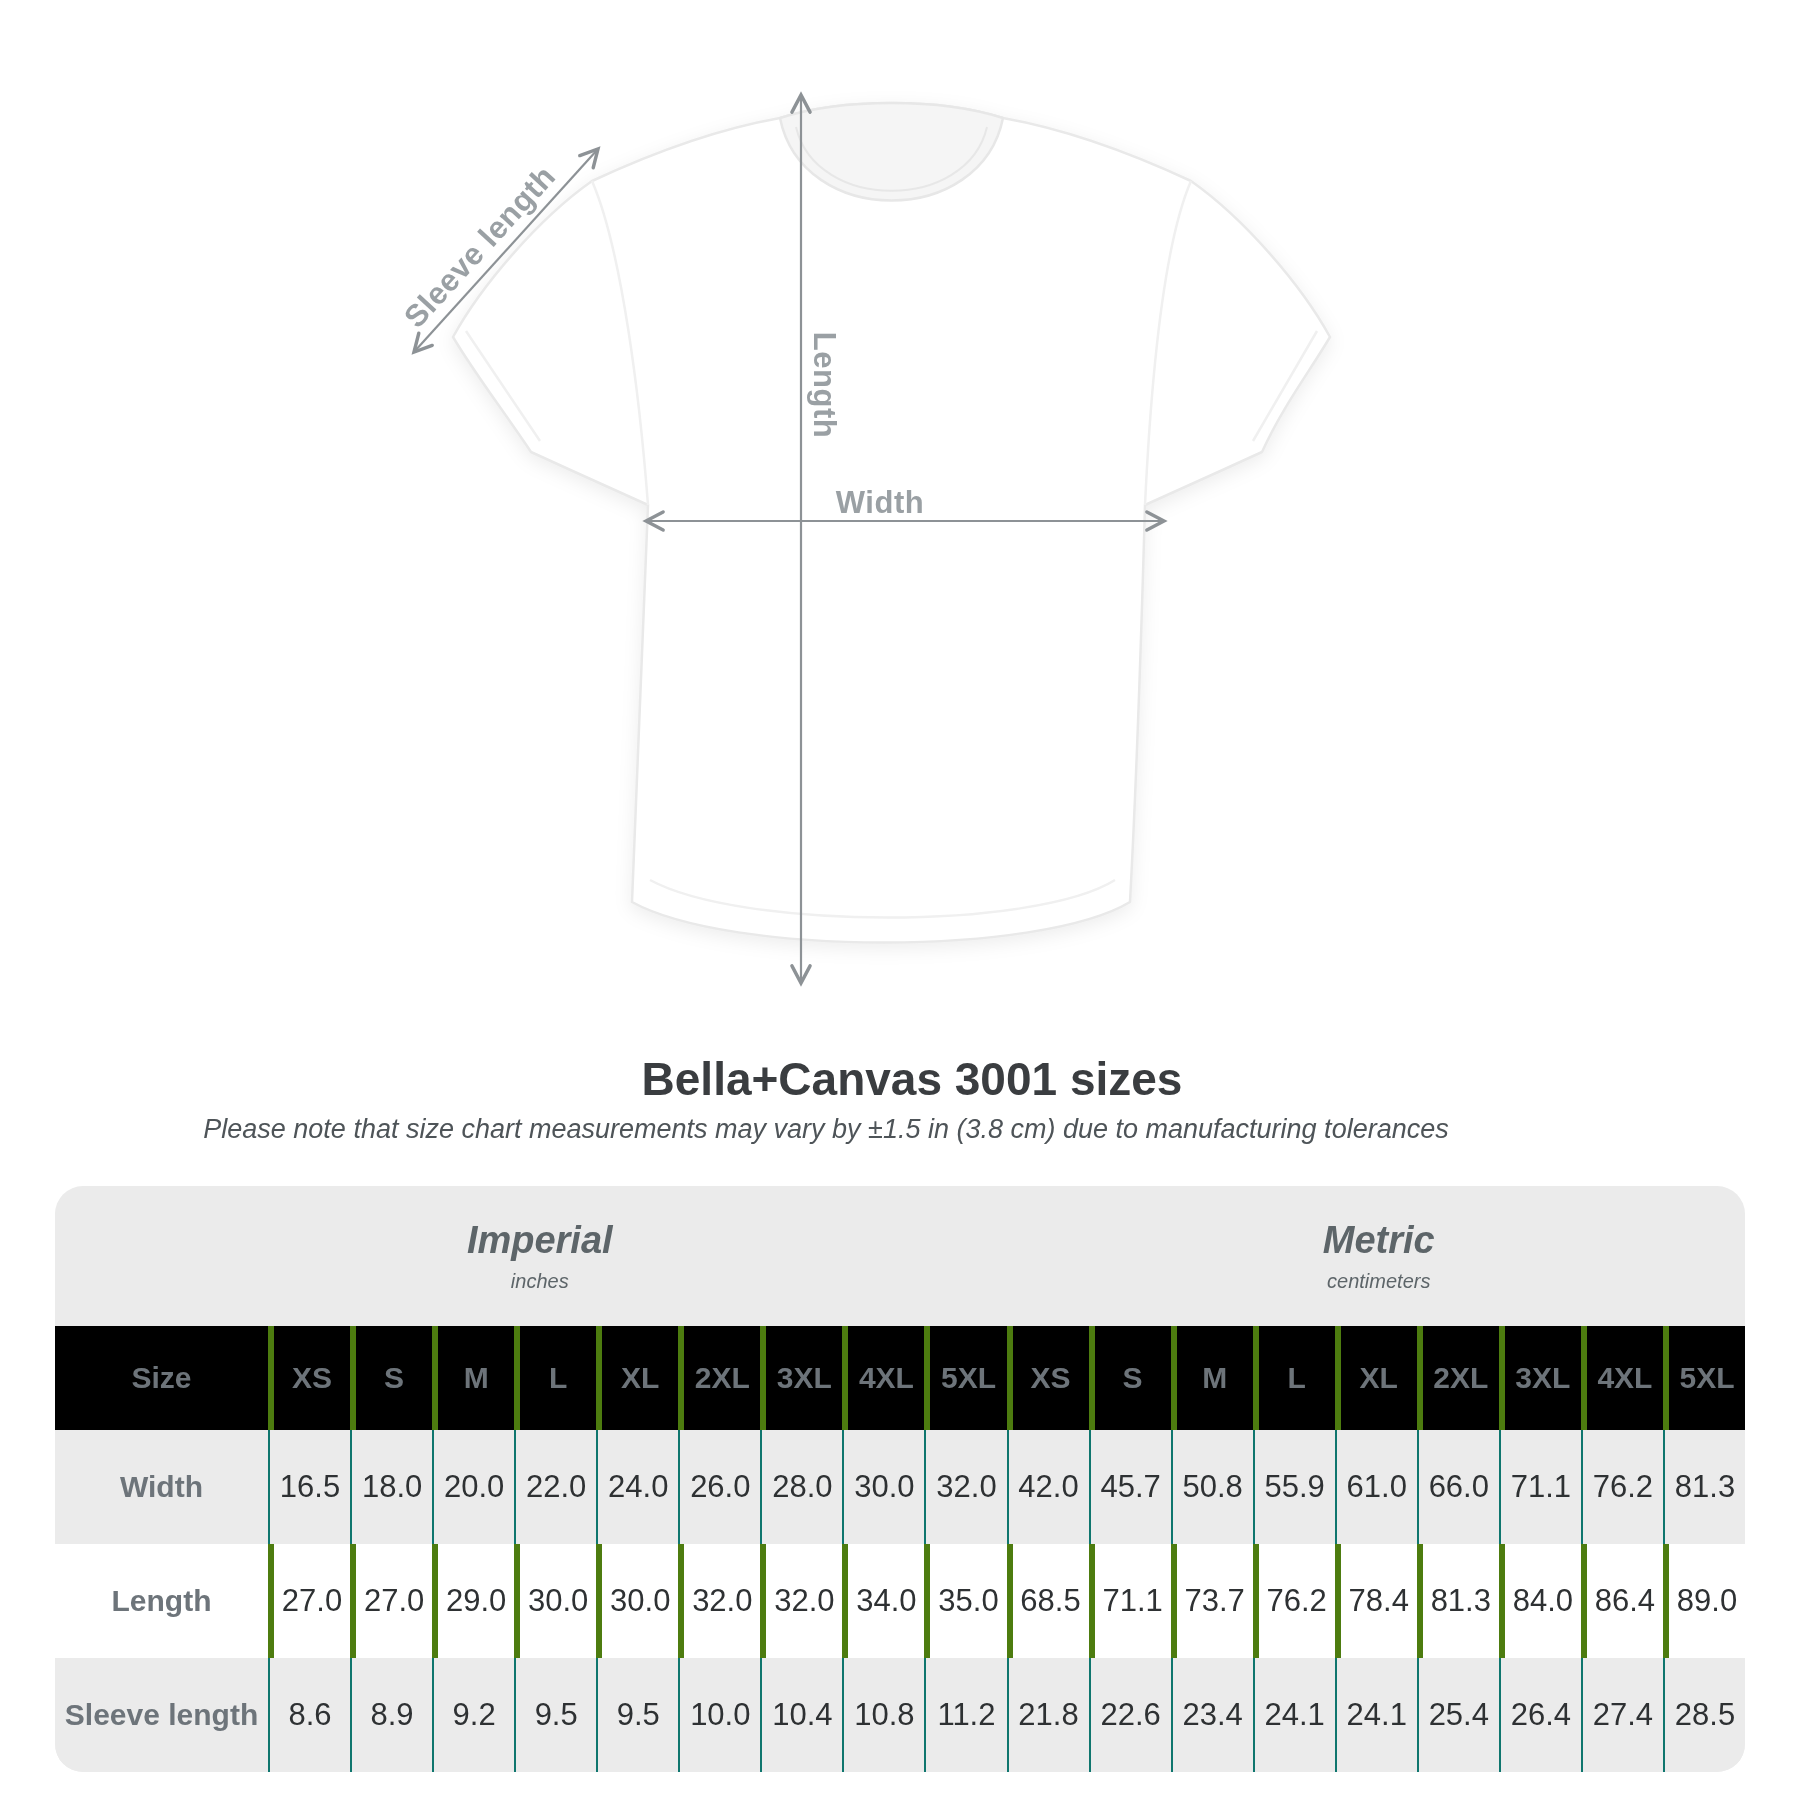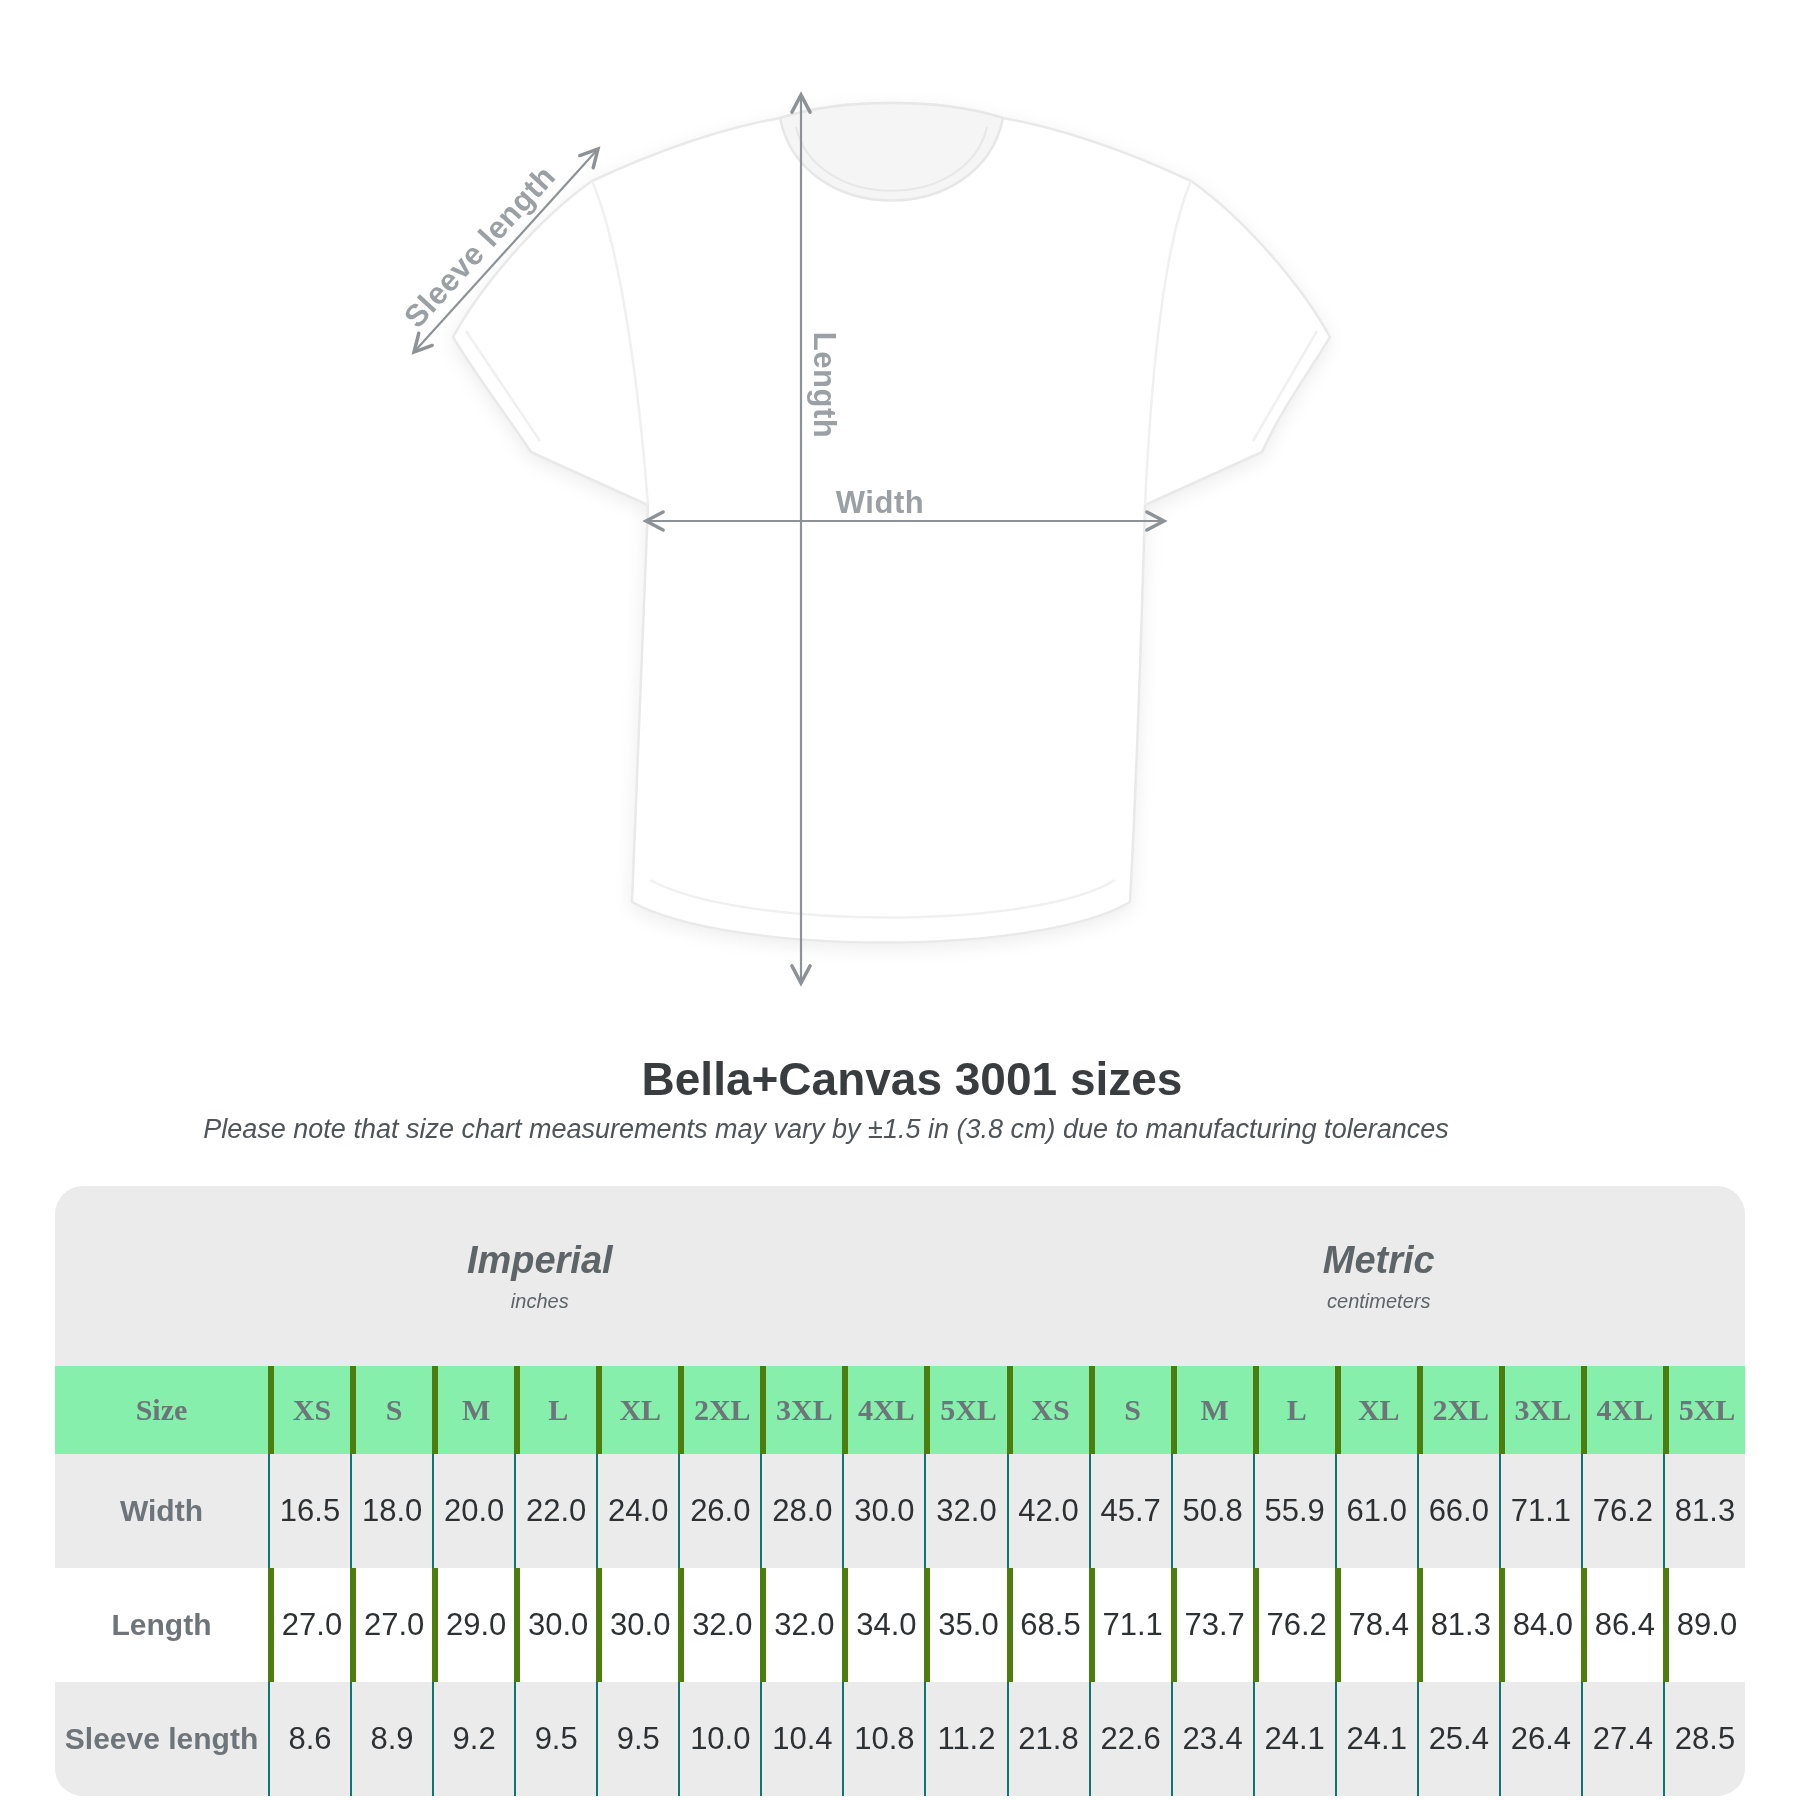--- a/index.html
+++ b/index.html
@@ -42,34 +42,34 @@
   .size-table {
     position: absolute; top: 1186px; left: 55px;
     width: 1690px;
     background: #ebebeb;
     border-radius: 28px;
     overflow: hidden;
   }
   .group-row {
     display: grid;
     grid-template-columns: 213px repeat(18, 1fr);
-    height: 180px;
+    height: 140px;
     padding-left: 12px;
   }
   .group { display: flex; flex-direction: column; align-items: center; justify-content: center; }
   .group.imperial { grid-column: 1 / 11; }
   .group.metric   { grid-column: 11 / 20; }
   .group-title { font-size: 38px; font-weight: bold; font-style: italic; color: #5d6569; }
   .group-sub   { font-size: 20px; font-style: italic; color: #5d6569; margin-top: 8px; }
 
   .grid-row {
     display: grid;
     grid-template-columns: 213px repeat(18, 1fr);
   }
-  .header-row { background: #86efac; height: 88px; font-family: Liberation Serif, serif; }
+  .header-row { background: #000000; height: 104px; }
   .data-row   { height: 114px; }
   .data-row.white { background: #ffffff; }
   .data-row.gray  { background: #ebebeb; }
 
   .cell { display: flex; align-items: center; justify-content: center; }
   .label-cell { font-size: 30px; font-weight: bold; color: #6d747a; }
   .head-cell  { font-size: 30px; font-weight: bold; color: #6d747a; }
   .num-cell   { font-size: 31px; color: #2e3133; }
 
   .header-row .cell + .cell,

